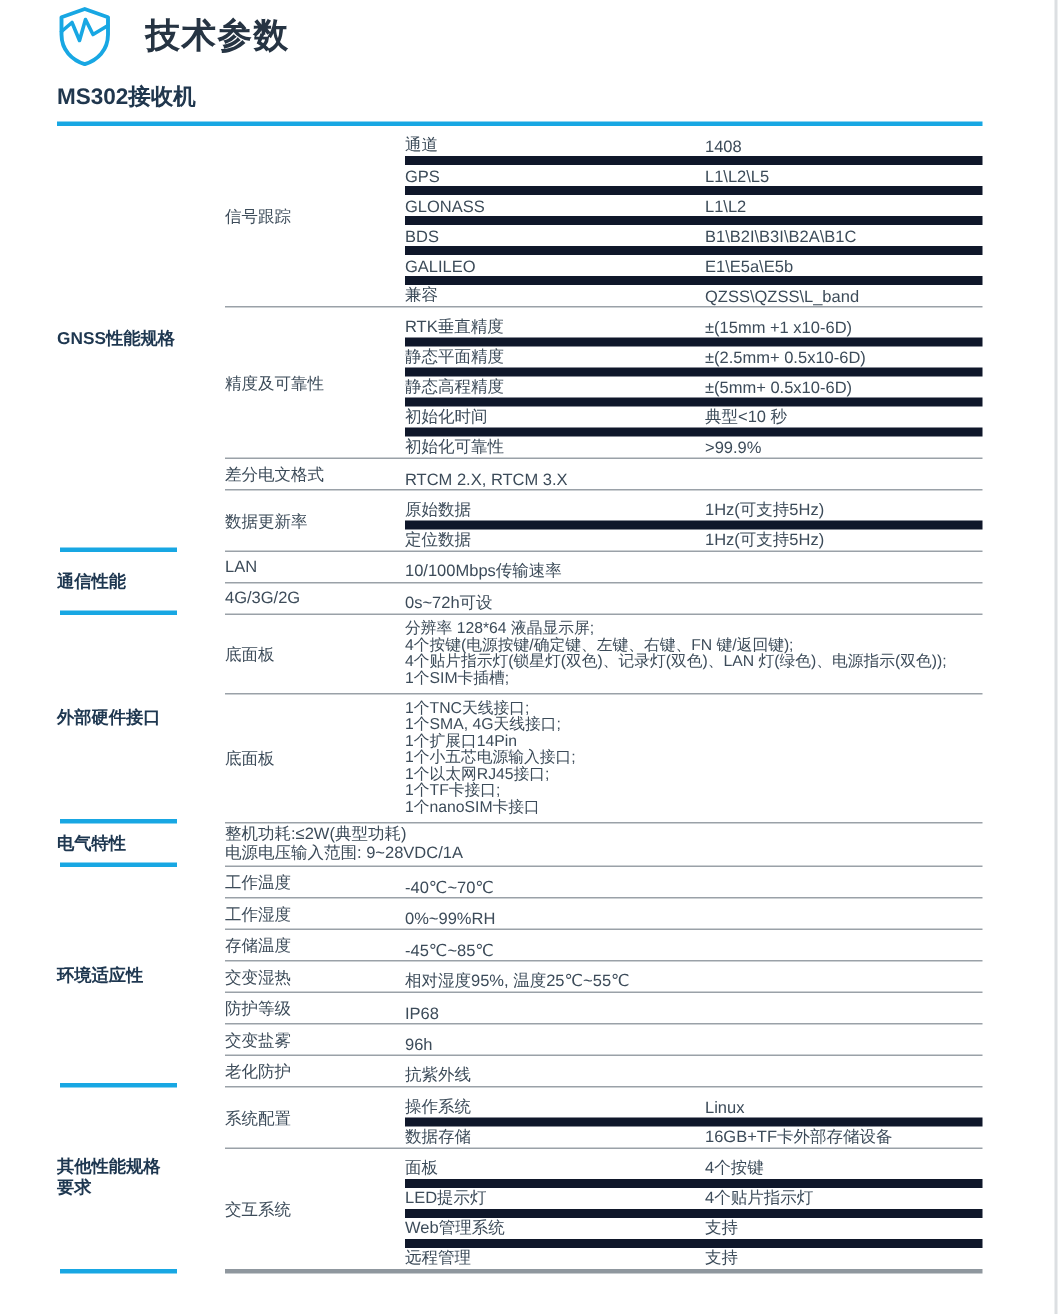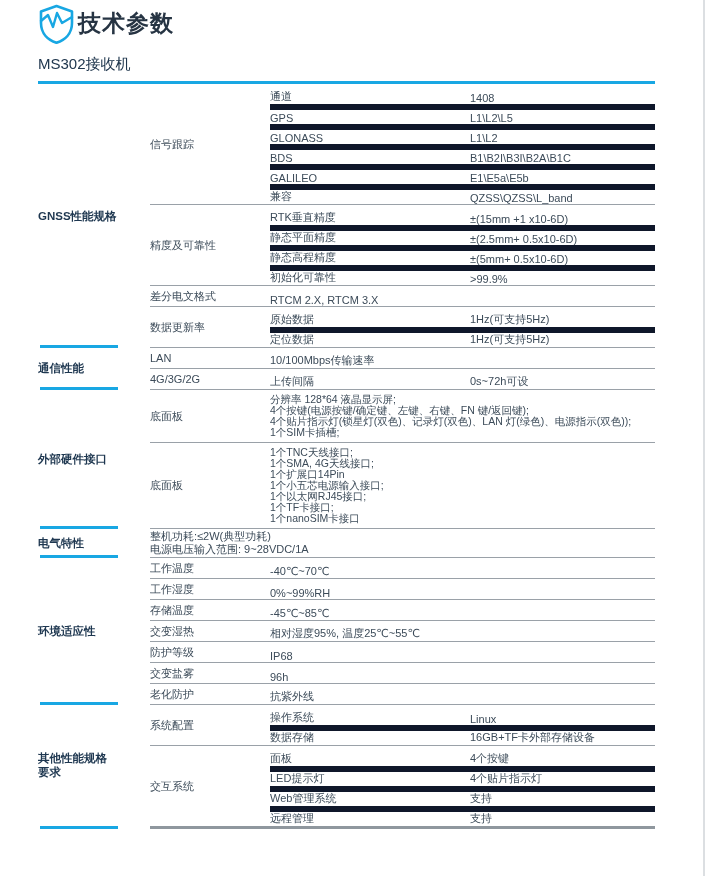--- a/index.html
+++ b/index.html
@@ -1,23 +1,23 @@
 <!DOCTYPE html>
 <html><head>
 <meta charset="utf-8">
 <style>
   *{margin:0;padding:0;box-sizing:border-box}
   html,body{width:708px;height:876px;background:#ffffff;overflow:hidden;
     font-family:"Liberation Sans","DejaVu Sans",sans-serif;}
   .page{position:absolute;inset:0;padding-left:38px;}
   .right-border{position:absolute;right:3px;top:0;bottom:0;width:2px;background:#dcdfe2}
-  .hdr{display:flex;align-items:center;gap:3px;padding-top:5px;height:42px}
+  .hdr{display:flex;align-items:center;gap:22px;padding-top:5px;height:42px}
   .hdr h1{font-size:23px;font-weight:bold;color:#263443;letter-spacing:1px}
   .shield{width:37px;height:40px;display:inline-flex}
-  .subtitle{font-size:15px;font-weight:normal;color:#20374e;margin-top:13px}
+  .subtitle{font-size:15px;font-weight:bold;color:#20374e;margin-top:13px}
   .top-rule{width:617px;height:3px;background:#18a7e3;margin-top:7px}
   .spec-table{width:617px;color:#3c4b59;font-size:11px}
   .section{display:flex;position:relative}
   .section.boundary > .sec-body{border-top:1px solid #9aa1a8}
   .blue-seg{position:absolute;left:2px;top:-2px;width:78px;height:3px;background:#18a7e3}
   .col1{width:112px;display:flex;align-items:center;font-weight:bold;color:#1e3750;
     font-size:11.5px;line-height:14px;white-space:pre-line}
   .sec-body{flex:1;display:flex;flex-direction:column}
   .group{display:flex}
   .group + .group{border-top:1px solid #9aa1a8}
@@ -98,20 +98,24 @@
               </div>
               <div class="row">
                 <div class="p">静态平面精度</div>
                 <div class="v">±(2.5mm+ 0.5x10-6D)</div>
               </div>
               <div class="row">
                 <div class="p">静态高程精度</div>
                 <div class="v">±(5mm+ 0.5x10-6D)</div>
               </div>
               <div class="row">
+                <div class="p">初始化时间</div>
+                <div class="v">典型&lt;10 秒</div>
+              </div>
+              <div class="row">
                 <div class="p">初始化可靠性</div>
                 <div class="v">&gt;99.9%</div>
               </div>
             </div>
           </div>
           <div class="group">
             <div class="col2">差分电文格式</div>
             <div class="g-body">
               <div class="row span">
                 <div class="p">RTCM 2.X, RTCM 3.X</div>
@@ -142,21 +146,20 @@
             <div class="g-body">
               <div class="row span">
                 <div class="p">10/100Mbps传输速率</div>
               </div>
             </div>
           </div>
           <div class="group">
             <div class="col2">4G/3G/2G</div>
             <div class="g-body">
               <div class="row">
-                <div class="p">上传间隔</div>
                 <div class="v">0s~72h可设</div>
               </div>
             </div>
           </div>
         </div>
       </div>
       <div class="section boundary">
         <div class="blue-seg"></div>
         <div class="col1">外部硬件接口</div>
         <div class="sec-body">

